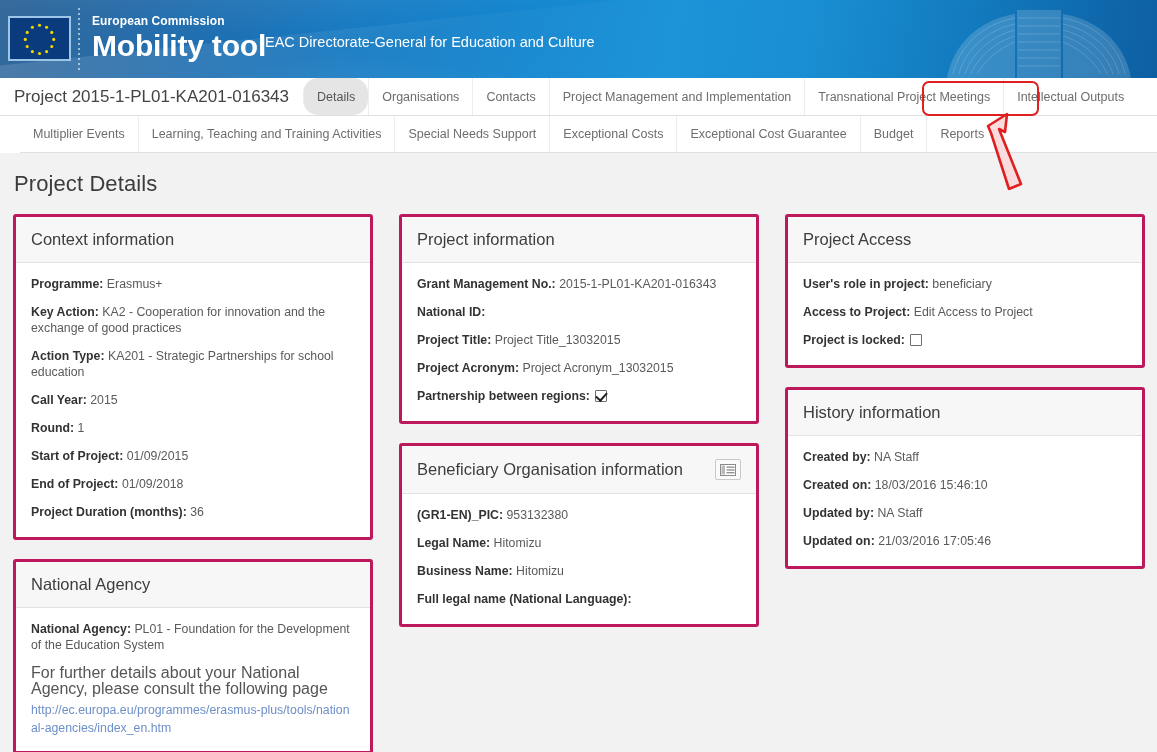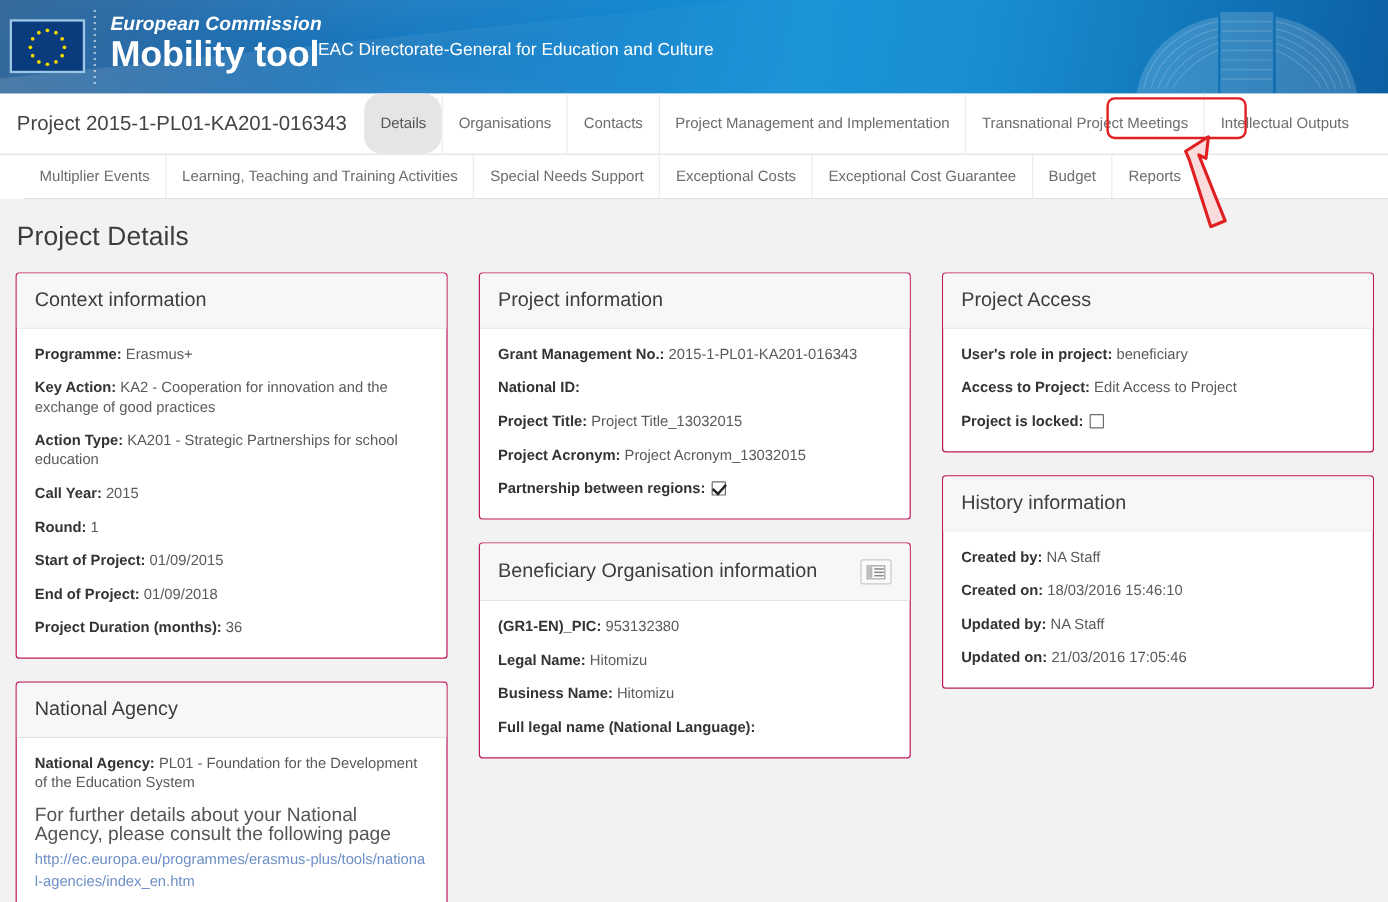--- a/index.html
+++ b/index.html
@@ -51,38 +51,38 @@
   .flag-stars { position: absolute; left: 0; top: 0; width: 100%; height: 100%; }
   .vdots {
     position: absolute; left: 78px; top: 8px;
     width: 2px; height: 62px;
     background: repeating-linear-gradient(to bottom,
       rgba(255,255,255,.55) 0px, rgba(255,255,255,.55) 2px,
       rgba(255,255,255,0) 2px, rgba(255,255,255,0) 5px);
   }
   .brand { position: absolute; left: 92px; top: 13px; }
   .brand-top {
-    color: #ffffff; font-size: 16px; font-weight: bold;
-    letter-spacing: .1px; line-height: 16px; font-style: italic;
+    color: #ffffff; font-size: 12px; font-weight: bold;
+    letter-spacing: .1px; line-height: 16px;
   }
   .brand-main {
     color: #ffffff; font-size: 30px; font-weight: bold;
     line-height: 32px; letter-spacing: -.2px; margin-top: 1px;
   }
   .brand-sub {
     position: absolute; left: 265px; top: 34px;
     color: #ffffff; font-size: 14.5px; line-height: 16px;
     white-space: nowrap;
   }
 
   
   .tabwrap { width: 1157px; background: #ffffff; position: relative; }
   .tabrow {
     display: flex; align-items: stretch;
-    height: 51px;
+    height: 38px;
     border-bottom: 1px solid #e0e0e0;
   }
   .tabrow.row2 { height: 37px; margin-left: 20px; }
   .project-id {
     display: flex; align-items: center;
     padding: 0 14px 0 14px;
     font-size: 17px; color: #444;
     white-space: nowrap;
   }
   .tab {
@@ -120,21 +120,21 @@
     margin: 0; padding: 18px 0 0 14px; letter-spacing: .1px;
   }
   .columns {
     display: flex; gap: 26px;
     padding: 17px 12px 0 13px;
   }
   .col { width: 360px; display: flex; flex-direction: column; gap: 19px; }
 
   .panel {
     background: #ffffff;
-    border: 1px solid #be185d;
+    border: 3px solid #be185d;
     border-radius: 3px;
   }
   .panel-head {
     background: #f7f7f7;
     border-bottom: 1px solid #e2e2e2;
     padding: 13px 15px 13px 15px;
     font-size: 16.5px; color: #3d3d3d;
     display: flex; align-items: center; justify-content: space-between;
     border-radius: 3px 3px 0 0;
   }

